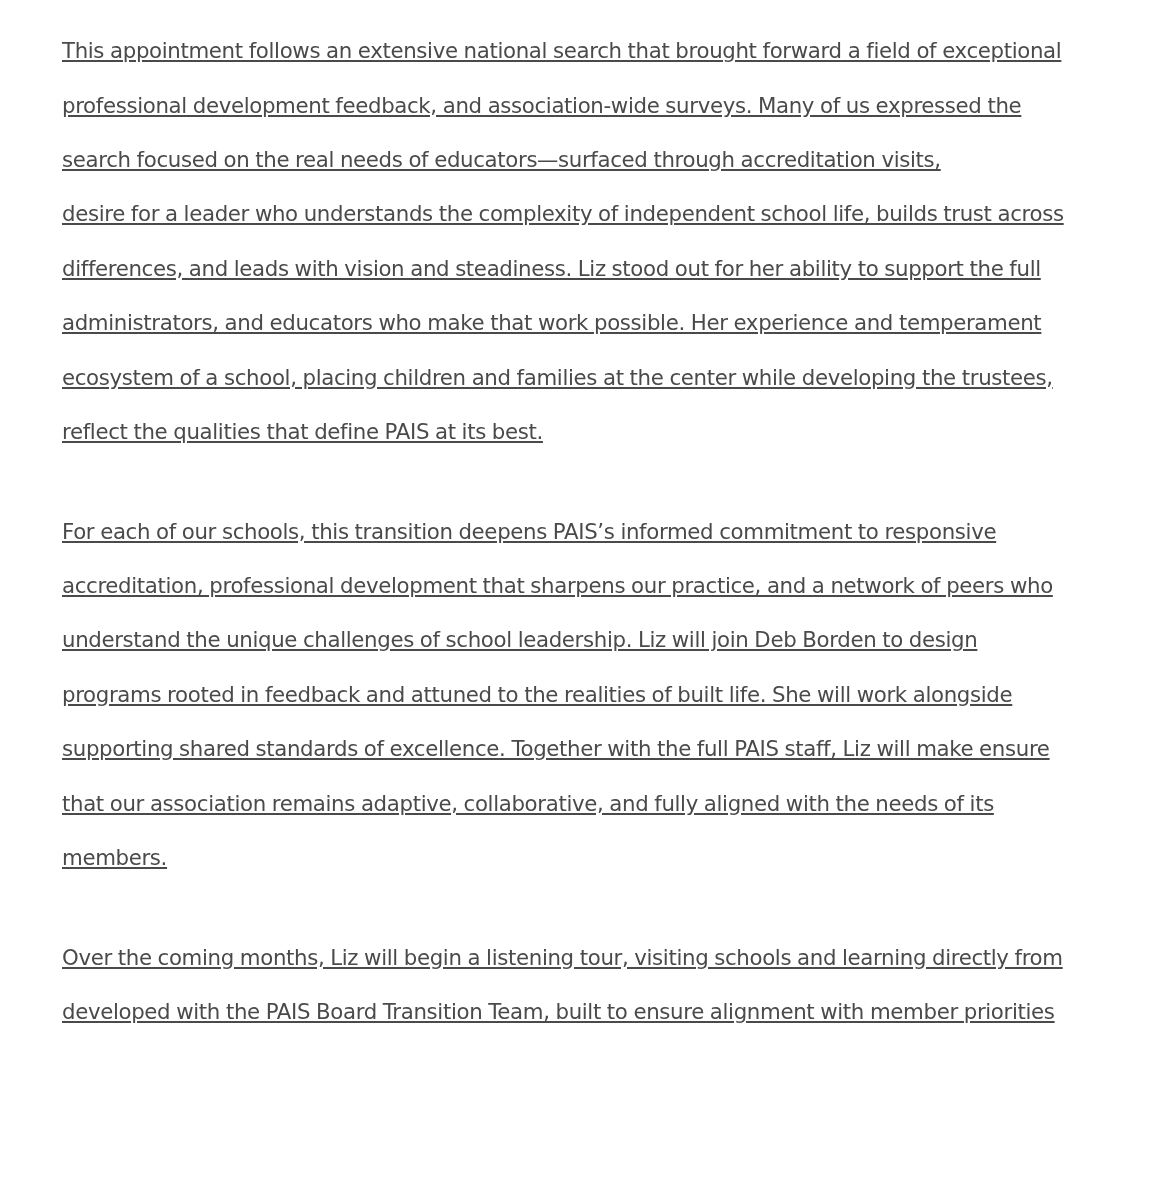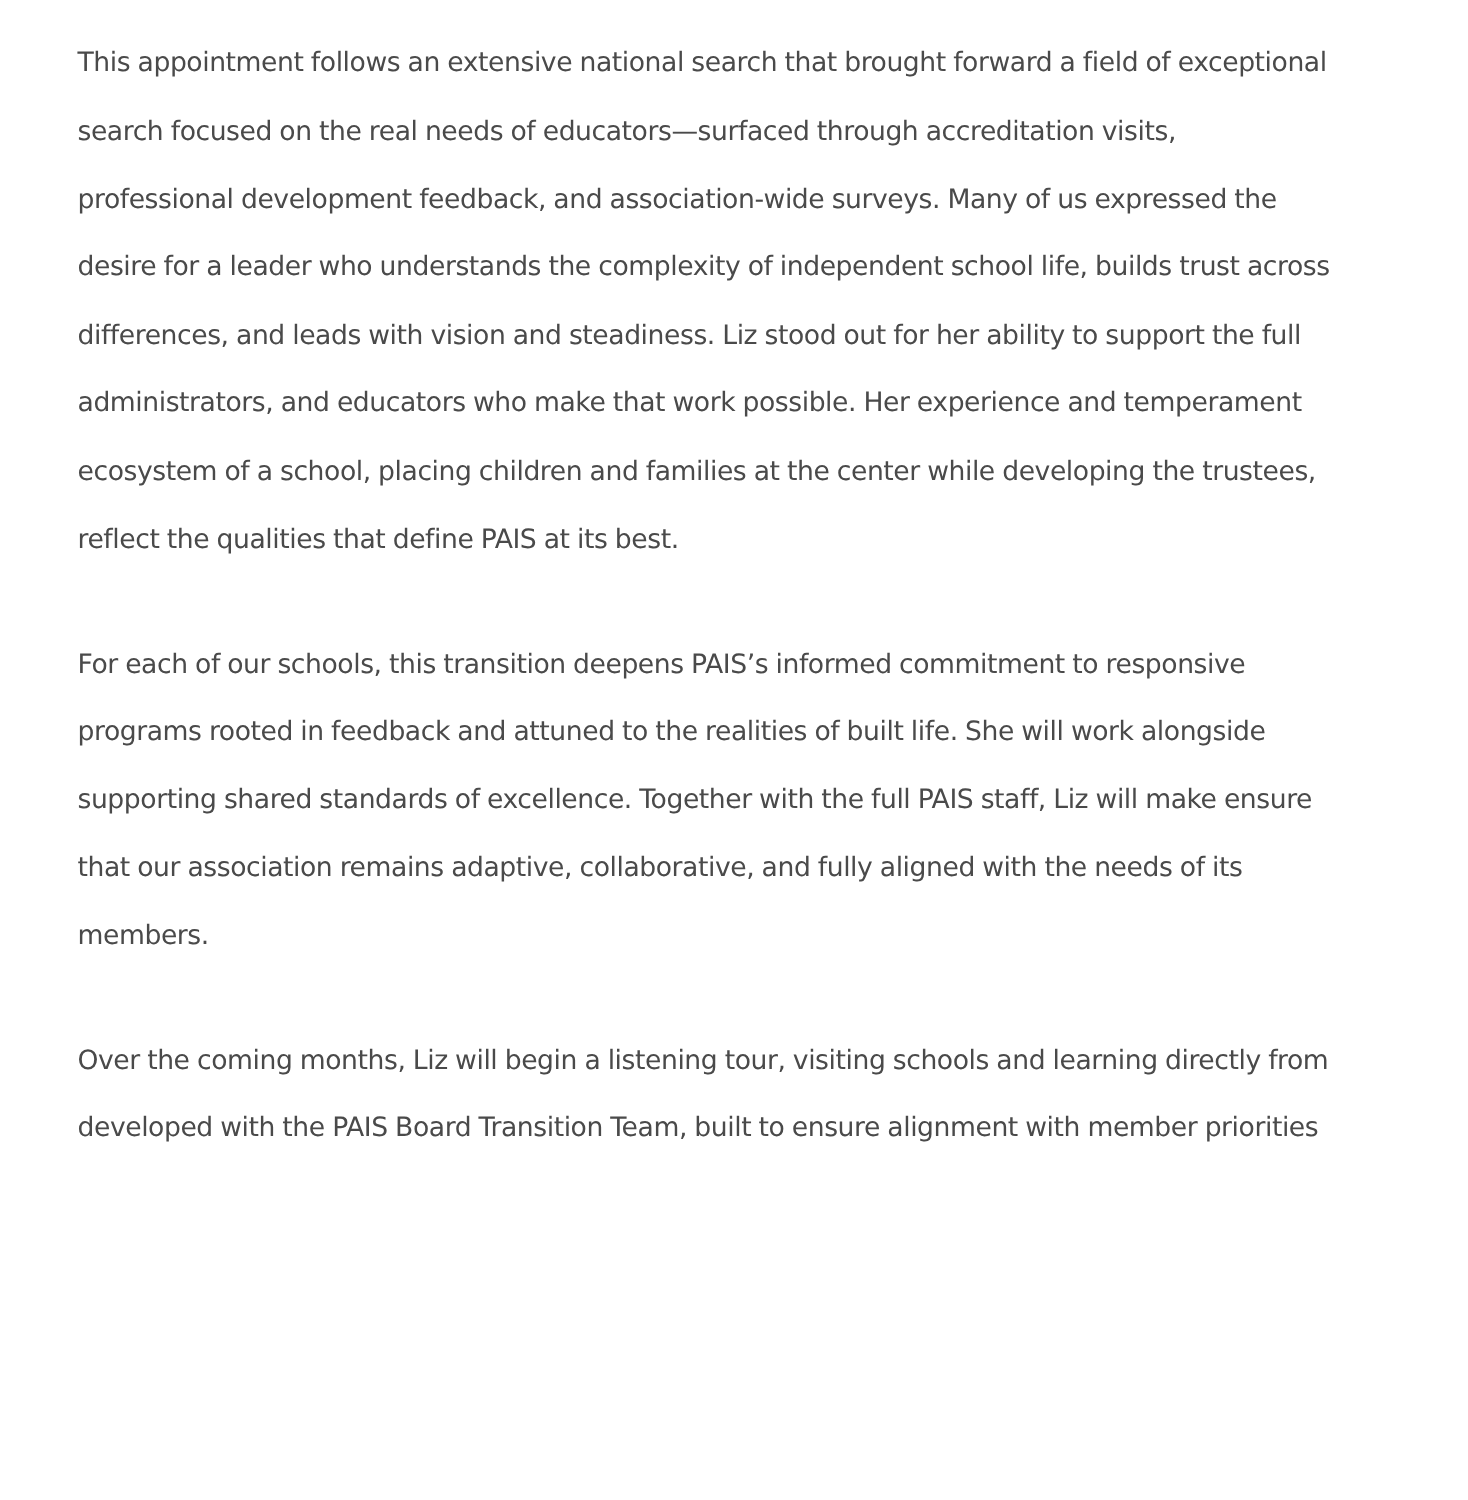--- a/index.html
+++ b/index.html
@@ -6,40 +6,42 @@
   body {
     width: 1174px; height: 1200px; overflow: hidden;
     font-family: "DejaVu Sans", sans-serif;
     color: #4a4a4a;
   }
   .page { position: relative; padding: 10px 0 0 62px; }
   .para {
     font-size: 21.3px; line-height: 27.2px; letter-spacing: -0.35px;
     margin: 0 0 18px 0; white-space: pre-line; word-spacing: -0.5px;
   }
-  .line { display: block; white-space: nowrap; }
+  .line { display: block; white-space: nowrap; text-decoration: underline; }
 </style>
 </head>
 <body>
 
 <div class="page">
 
   <p class="para">
     <span class="line">This appointment follows an extensive national search that brought forward a field of exceptional</span>
+    <span class="line">professional development feedback, and association-wide surveys. Many of us expressed the</span>
     <span class="line">search focused on the real needs of educators—surfaced through accreditation visits,</span>
-    <span class="line">professional development feedback, and association-wide surveys. Many of us expressed the</span>
     <span class="line">desire for a leader who understands the complexity of independent school life, builds trust across</span>
     <span class="line">differences, and leads with vision and steadiness. Liz stood out for her ability to support the full</span>
     <span class="line">administrators, and educators who make that work possible. Her experience and temperament</span>
     <span class="line">ecosystem of a school, placing children and families at the center while developing the trustees,</span>
     <span class="line">reflect the qualities that define PAIS at its best.</span>
   </p>
 
   <p class="para">
     <span class="line">For each of our schools, this transition deepens PAIS’s informed commitment to responsive</span>
+    <span class="line">accreditation, professional development that sharpens our practice, and a network of peers who</span>
+    <span class="line">understand the unique challenges of school leadership. Liz will join Deb Borden to design</span>
     <span class="line">programs rooted in feedback and attuned to the realities of built life. She will work alongside</span>
     <span class="line">supporting shared standards of excellence. Together with the full PAIS staff, Liz will make ensure</span>
     <span class="line">that our association remains adaptive, collaborative, and fully aligned with the needs of its</span>
     <span class="line">members.</span>
   </p>
 
   <p class="para">
     <span class="line">Over the coming months, Liz will begin a listening tour, visiting schools and learning directly from</span>
     <span class="line">developed with the PAIS Board Transition Team, built to ensure alignment with member priorities</span>
     

